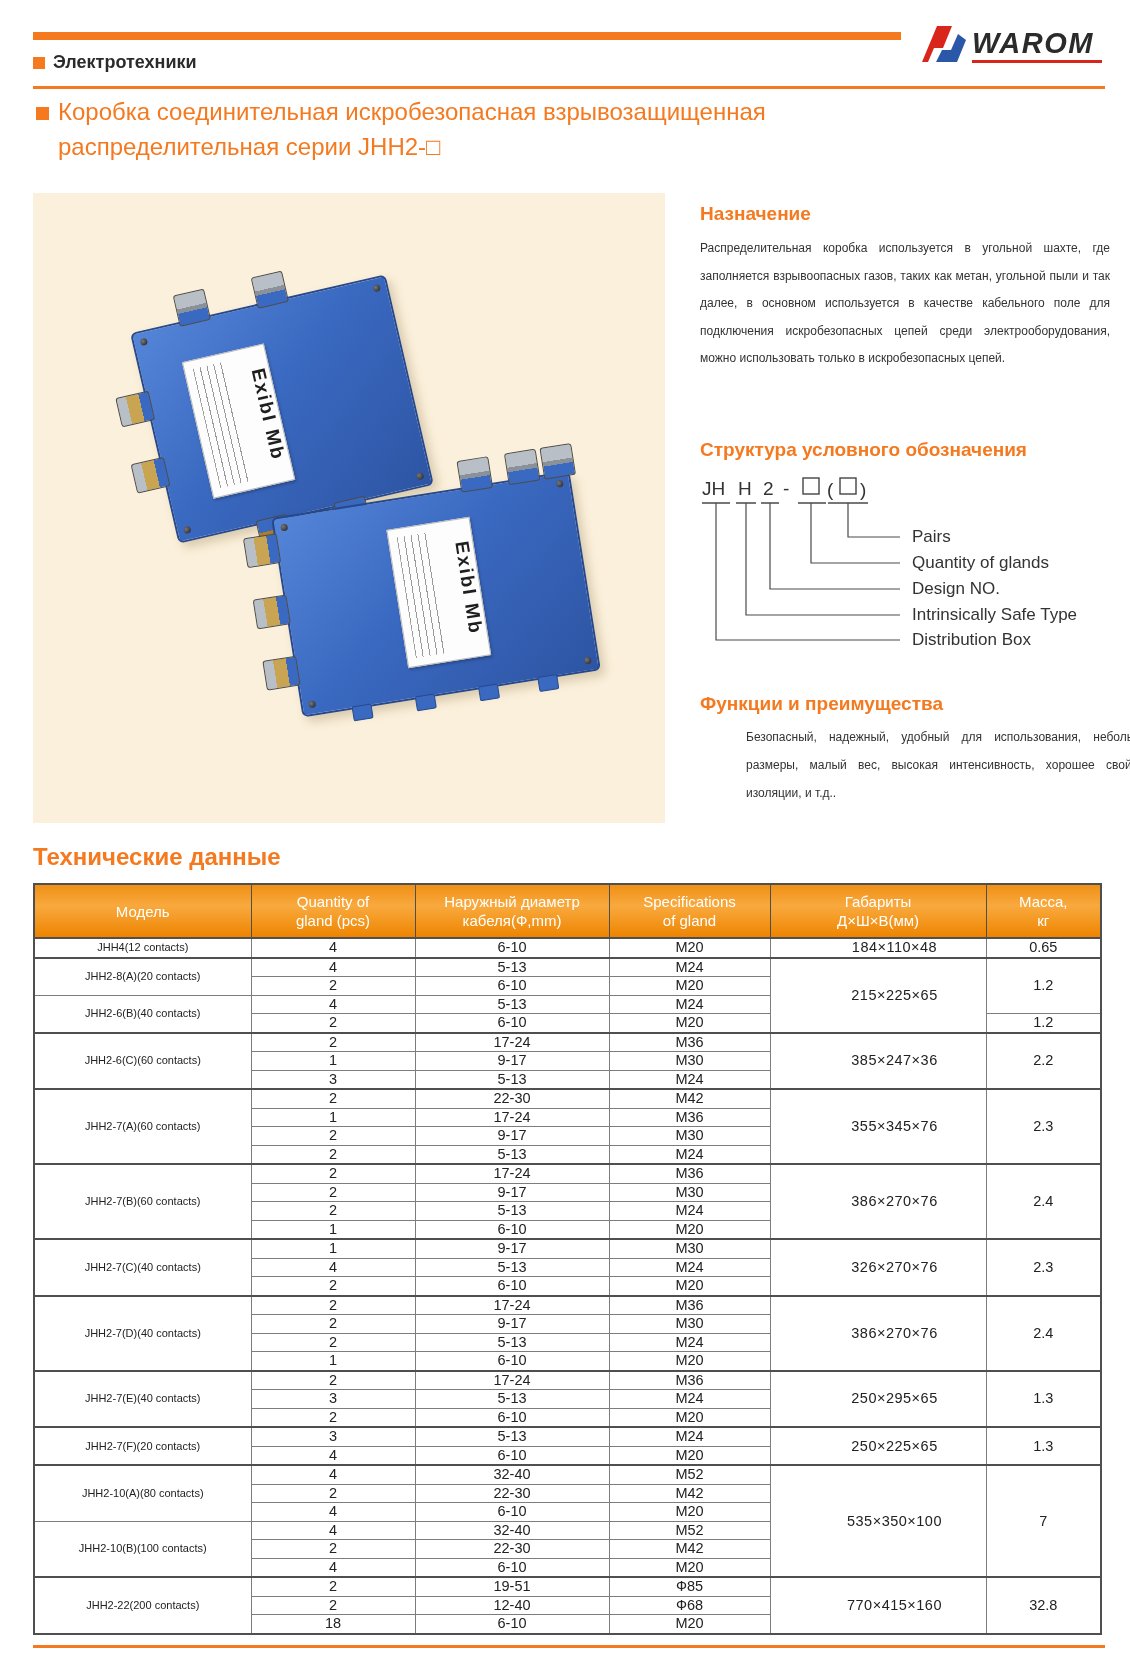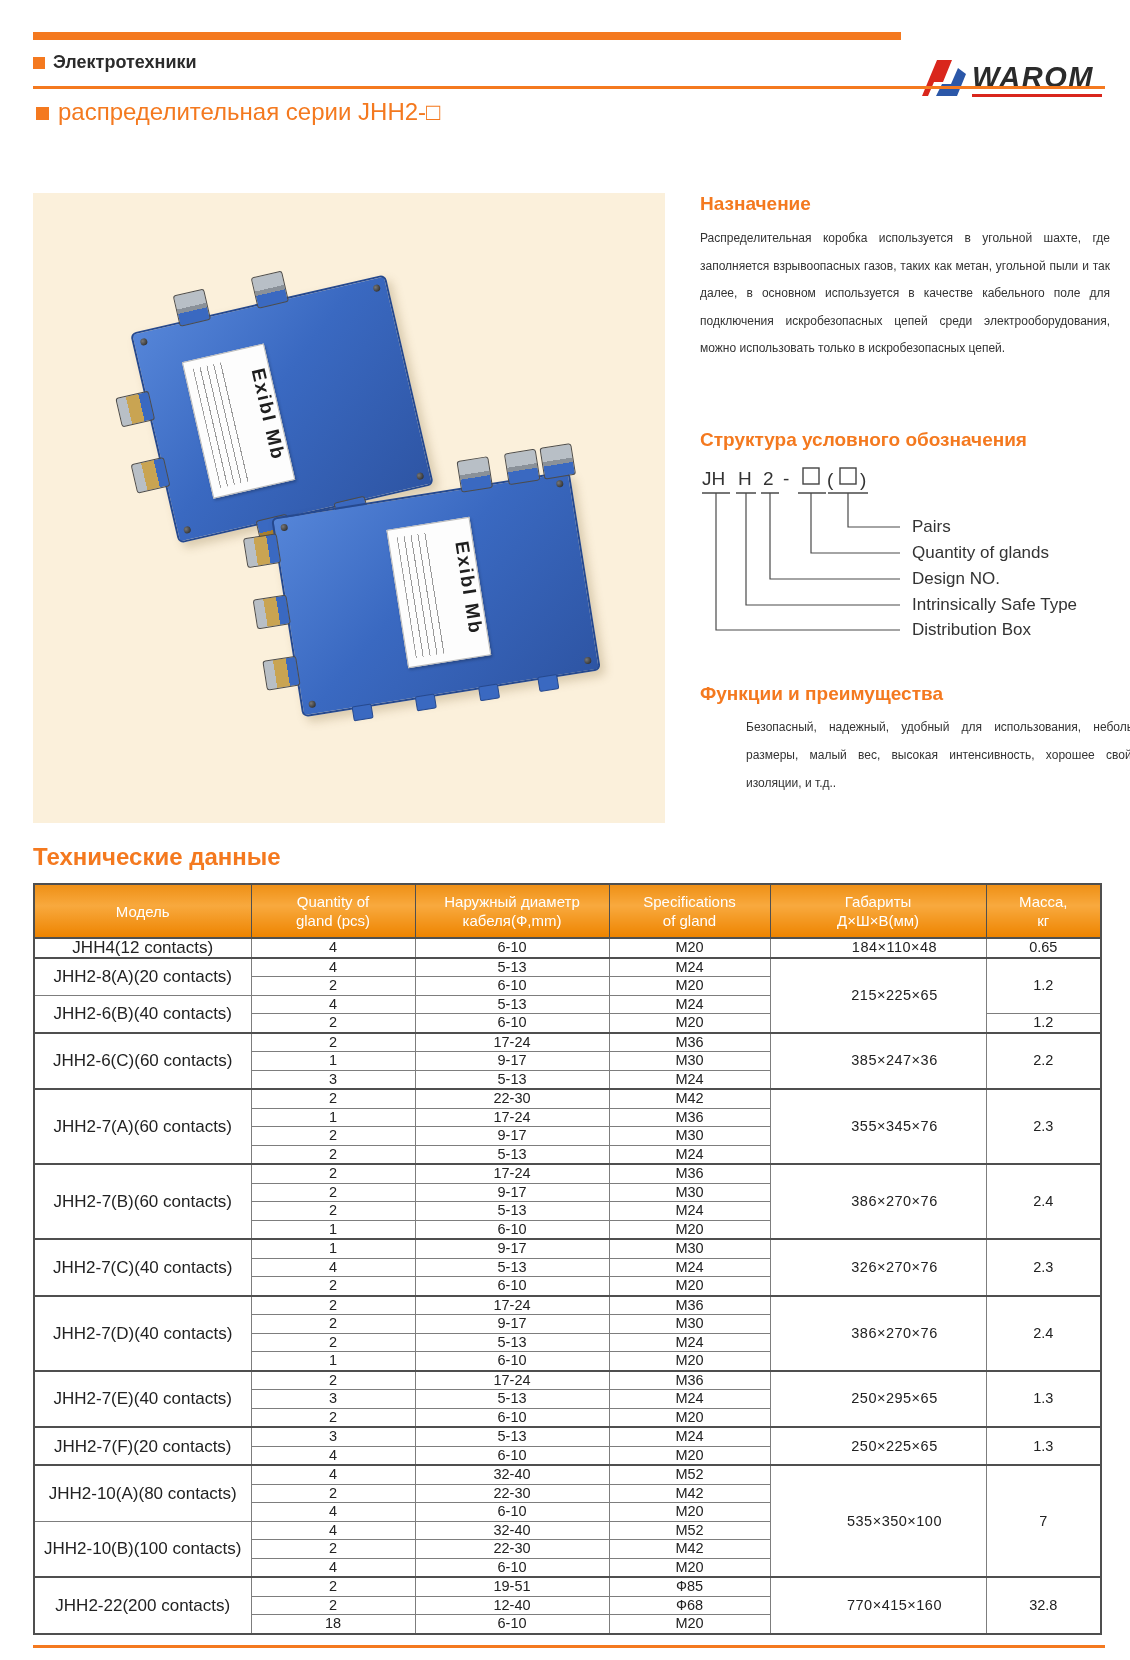--- a/index.html
+++ b/index.html
@@ -5,21 +5,21 @@
   html,body{margin:0;padding:0;background:#fff;}
   body{width:1130px;height:1660px;position:relative;font-family:"Liberation Sans","DejaVu Sans",sans-serif;color:#333;overflow:hidden;}
   .abs{position:absolute;}
 
   
   .topbar{left:33px;top:32px;width:868px;height:8px;background:#F4791F;}
   .header-row{left:33px;top:52px;display:flex;align-items:center;gap:8px;}
   .sq{width:12px;height:12px;background:#F4791F;display:inline-block;}
   .section-label{font-size:18px;font-weight:bold;color:#2b2b2b;}
   .header-rule{left:33px;top:86px;width:1072px;height:3px;background:#F4791F;}
-  .logo{left:912px;top:54px;width:196px;height:52px;}
+  .logo{left:912px;top:20px;width:196px;height:52px;}
 
   
   .title-bullet{left:36px;top:107px;width:13px;height:13px;background:#F4791F;}
   .page-title{left:58px;top:94px;width:1010px;font-size:24px;line-height:35px;color:#F4791F;}
 
   
   .photo-panel{left:33px;top:193px;width:632px;height:630px;background:#FBF0DB;}
   .jbox{position:absolute;border-radius:6px;border:2px solid #26498E;
         background:linear-gradient(140deg,#5585d8 0%,#3a69c1 45%,#2e55a4 100%);
         box-shadow:4px 6px 10px rgba(120,90,40,.25);}
@@ -32,37 +32,37 @@
   .plabel .ptext{flex:1;writing-mode:vertical-rl;text-align:center;
       font-weight:bold;font-size:19px;color:#1e1e1e;letter-spacing:2px;}
   .gland{position:absolute;border:1px solid #4c4c4c;border-radius:3px;}
   .g-vert{width:30px;height:30px;background:linear-gradient(180deg,#b8bfc6 0 45%,#8a9199 45% 60%,#3a69c1 60% 100%);}
   .g-vert.brass{background:linear-gradient(180deg,#e0c27a 0 45%,#a87f2d 45% 60%,#3a69c1 60% 100%);}
   .g-vert.down{transform:rotate(180deg);}
   .g-horiz{width:32px;height:28px;background:linear-gradient(90deg,#b8bfc6 0 30%,#c9a452 30% 70%,#3a69c1 70% 100%);}
   .stub{position:absolute;width:18px;height:13px;background:#3a69c1;border:1px solid #26498E;border-radius:2px;}
 
   
-  .rcol{left:700px;top:191px;width:410px;height:630px;}
+  .rcol{left:700px;top:201px;width:410px;height:630px;}
   .sec-h{position:absolute;font-size:19px;font-weight:bold;color:#F4791F;}
   .body-text{position:absolute;font-size:12px;line-height:27.6px;text-align:justify;color:#333;}
   .diagram{position:absolute;left:0;top:268px;}
   .diagram text{fill:#333;}
 
   
   .tech-h{left:33px;top:843px;font-size:24px;font-weight:bold;color:#F4791F;}
   table.tech{position:absolute;left:33px;top:883px;width:1067px;border-collapse:collapse;
              border:2px solid #4f4f4f;table-layout:fixed;}
   table.tech th{background:linear-gradient(180deg,#ef9016 0%,#f8a93e 40%,#ee8400 100%);
       color:#fff;font-size:15px;font-weight:normal;height:50px;white-space:pre-line;
       line-height:19px;border:1px solid #4f4f4f;}
   table.tech td{border:1px solid #7d7d7d;text-align:center;height:17.5px;
       font-size:14.5px;color:#222;padding:0 2px;line-height:17px;}
   table.tech tr.gs td{border-top:2px solid #4f4f4f;}
-  table.tech td.model{font-size:17px;}
+  table.tech td.model{font-size:11px;}
   table.tech td.dims{letter-spacing:.5px;padding-left:35px;}
 
   .bottom-rule{left:33px;top:1645px;width:1072px;height:3px;background:#F4791F;}
 </style>
 </head>
 <body>
 
 <div class="abs topbar"></div>
 
 <div class="abs logo">
@@ -77,20 +77,21 @@
 </div>
 
 <div class="abs header-row">
   <span class="sq"></span>
   <span class="section-label">Электротехники</span>
 </div>
 <div class="abs header-rule"></div>
 
 <div class="abs title-bullet"></div>
 <div class="abs page-title">
+  <div>Коробка соединительная искробезопасная взрывозащищенная</div>
   <div>распределительная серии JHH2-□</div>
 </div>
 
 <div class="abs photo-panel">
 
   <div class="jbox" style="left:118px;top:108px;width:258px;height:212px;transform:rotate(-13deg);">
     <div class="screw" style="left:6px;top:6px;"></div>
     <div class="screw" style="right:6px;top:6px;"></div>
     <div class="screw" style="left:6px;bottom:6px;"></div>
     <div class="screw" style="right:6px;bottom:6px;"></div>

